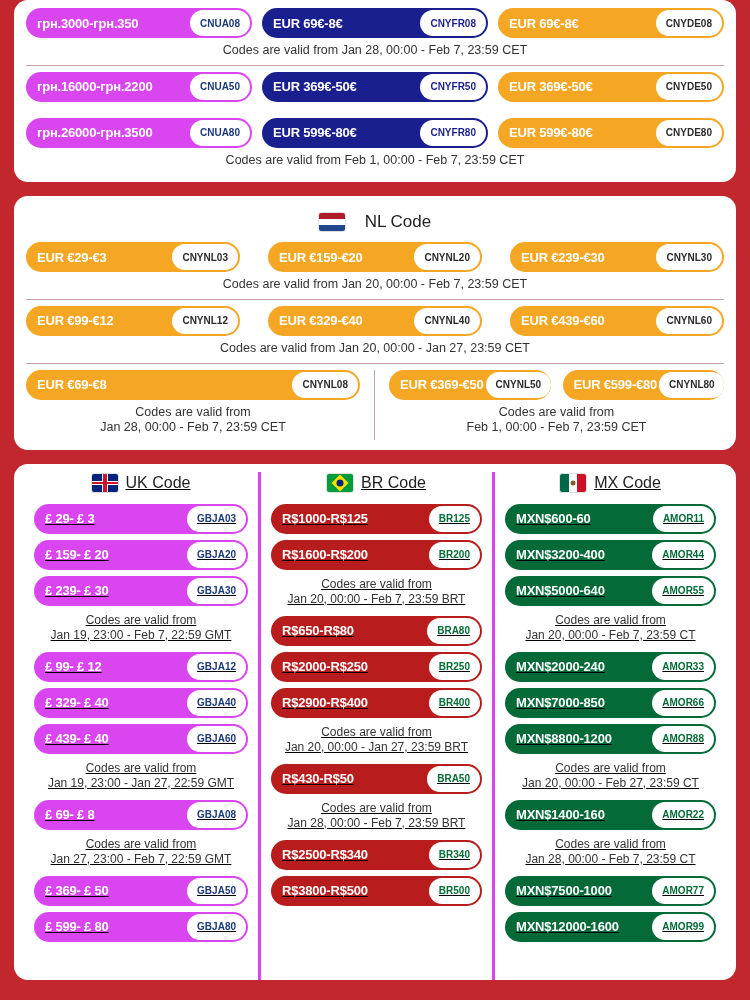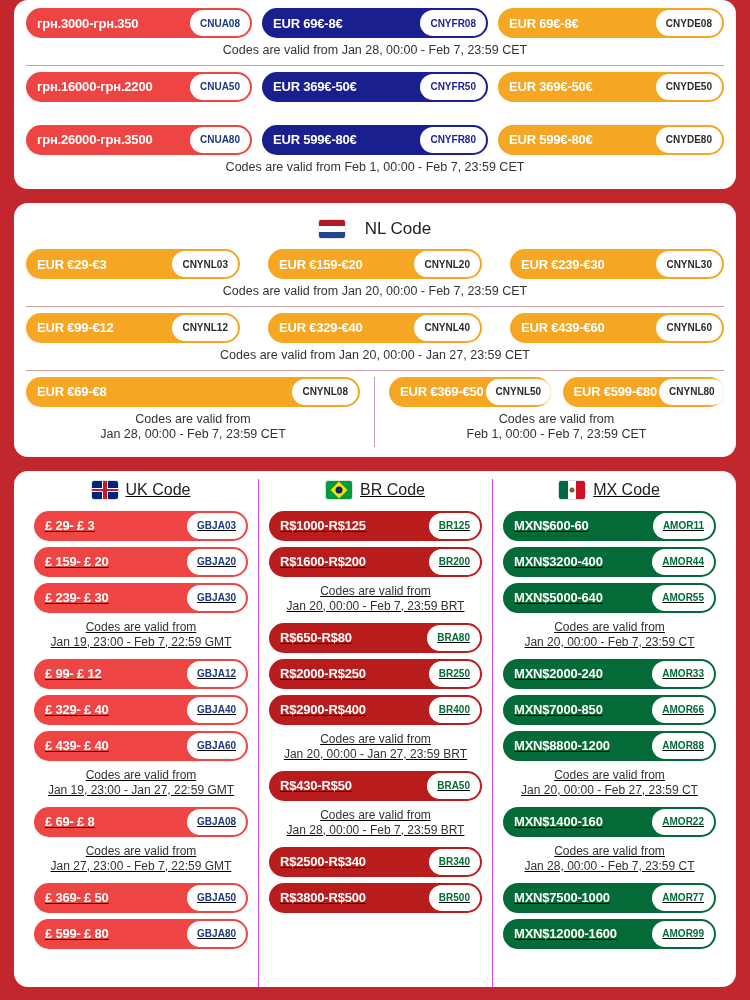--- a/index.html
+++ b/index.html
@@ -43,21 +43,21 @@
     flex: 0 0 auto;
     background: #ffffff;
     border-radius: 20px;
     margin: 2px;
     display: flex;
     align-items: center;
     padding: 0 10px;
     font-size: 10px;
     font-weight: bold;
   }
-  .pill.blue { background: #ef4444; }
+  .pill.blue { background: #d946ef; }
   .pill.blue .code { color: #1b3a7a; }
   .pill.navy { background: #1a1f8f; }
   .pill.navy .code { color: #1a1f8f; }
   .pill.gold { background: #f5a623; }
   .pill.gold .code { color: #2b2b2b; }
   .pill.green { background: #b91c1c; }
   .pill.green .code { color: #046c35; }
   .pill.dgreen { background: #046a38; }
   .pill.dgreen .code { color: #046a38; }
 
@@ -75,21 +75,21 @@
     border-top: 1px solid #c9a0a6;
     margin: 2px 0 6px 0;
   }
 
   
   .grid3 {
     display: grid;
     grid-template-columns: 1fr 1fr 1fr;
     gap: 10px;
   }
-  .grid3.rows { row-gap: 23px; }
+  .grid3.rows { row-gap: 16px; }
 
   
   .card-title {
     display: flex;
     align-items: center;
     justify-content: center;
     gap: 20px;
     font-size: 17px;
     color: #222;
     padding: 6px 0 10px 0;
@@ -128,21 +128,21 @@
     grid-template-columns: 1fr 1fr 1fr;
     gap: 0;
     margin: 0 14px;
     background: #ffffff;
     border-radius: 14px;
     padding: 8px 10px 0 10px;
     height: 516px;
     overflow: hidden;
   }
   .col { padding: 0 10px; text-decoration: underline; }
-  .col + .col { border-left: 1px solid #d946ef; }
+  .col + .col { border-left: 3px solid #d946ef; }
   .col .pill { margin-bottom: 6px; }
   .col .validity { padding: 1px 0 9px 0; }
   .col-title { display:flex; align-items:center; justify-content:center; gap:8px; font-size:16px; color:#222; padding: 2px 0 12px 0; }
 </style>
 </head>
 <body>
 
 <div class="page">
 
   <div class="card" style="margin-top:0;padding-top:8px;">

